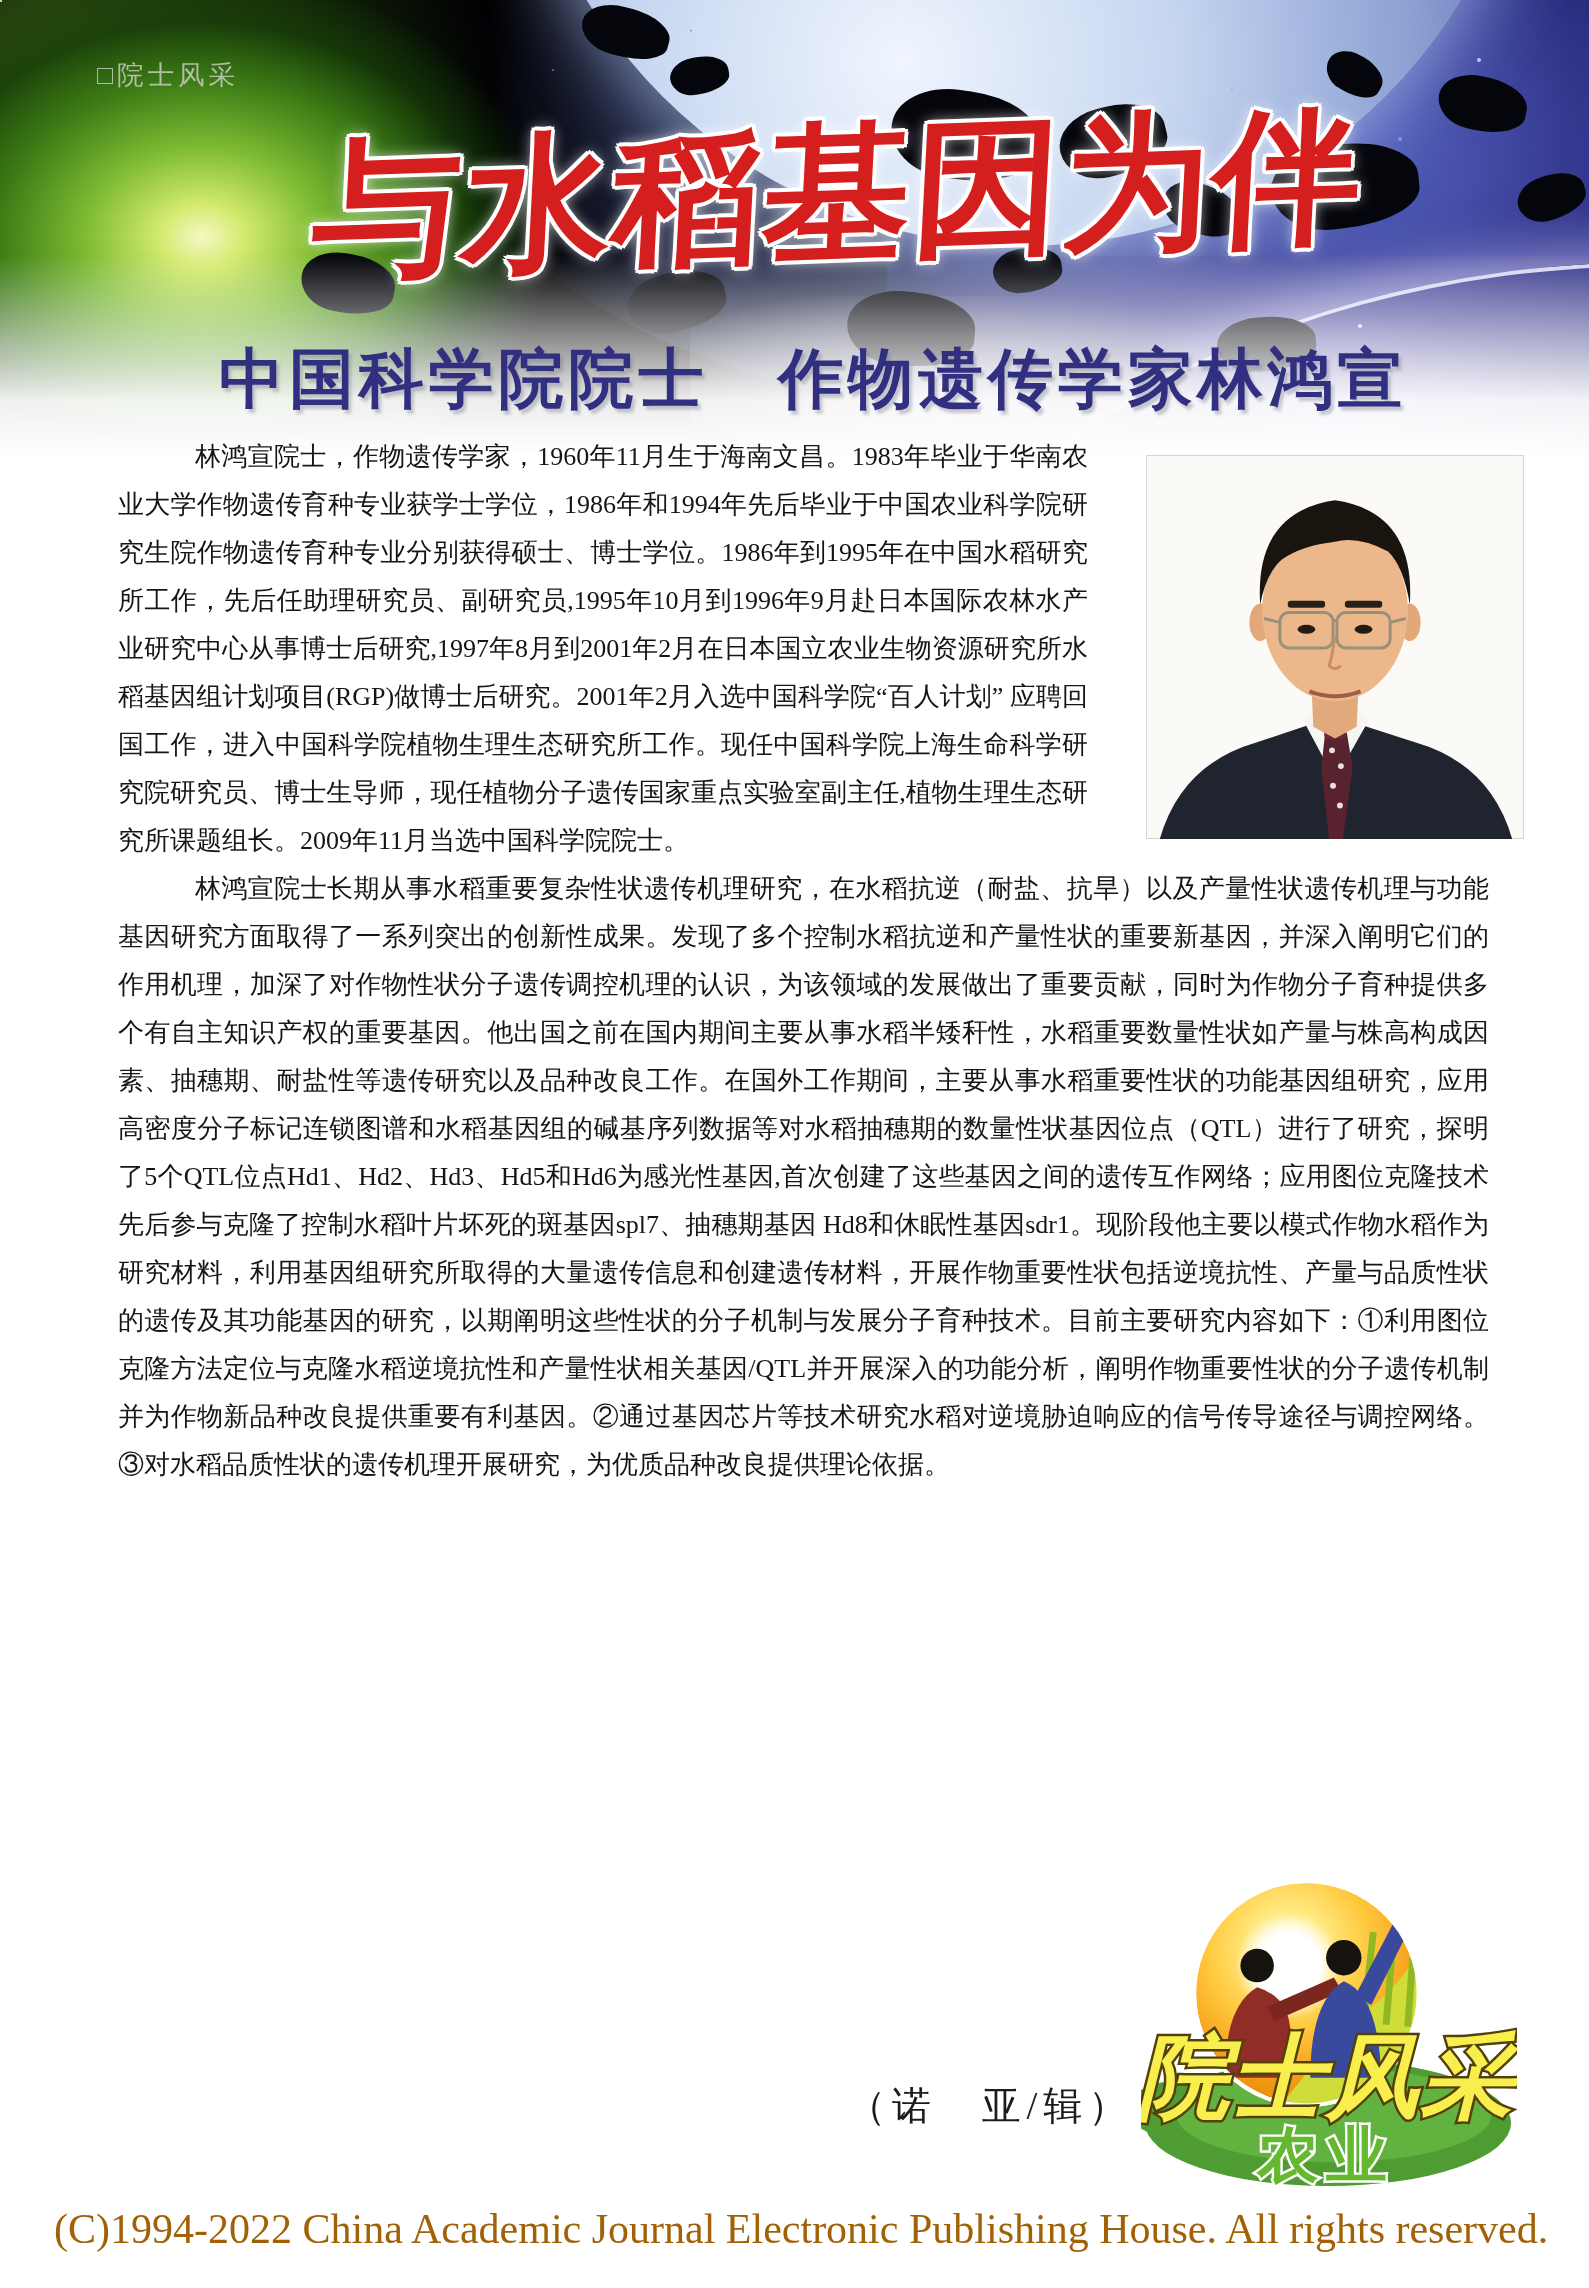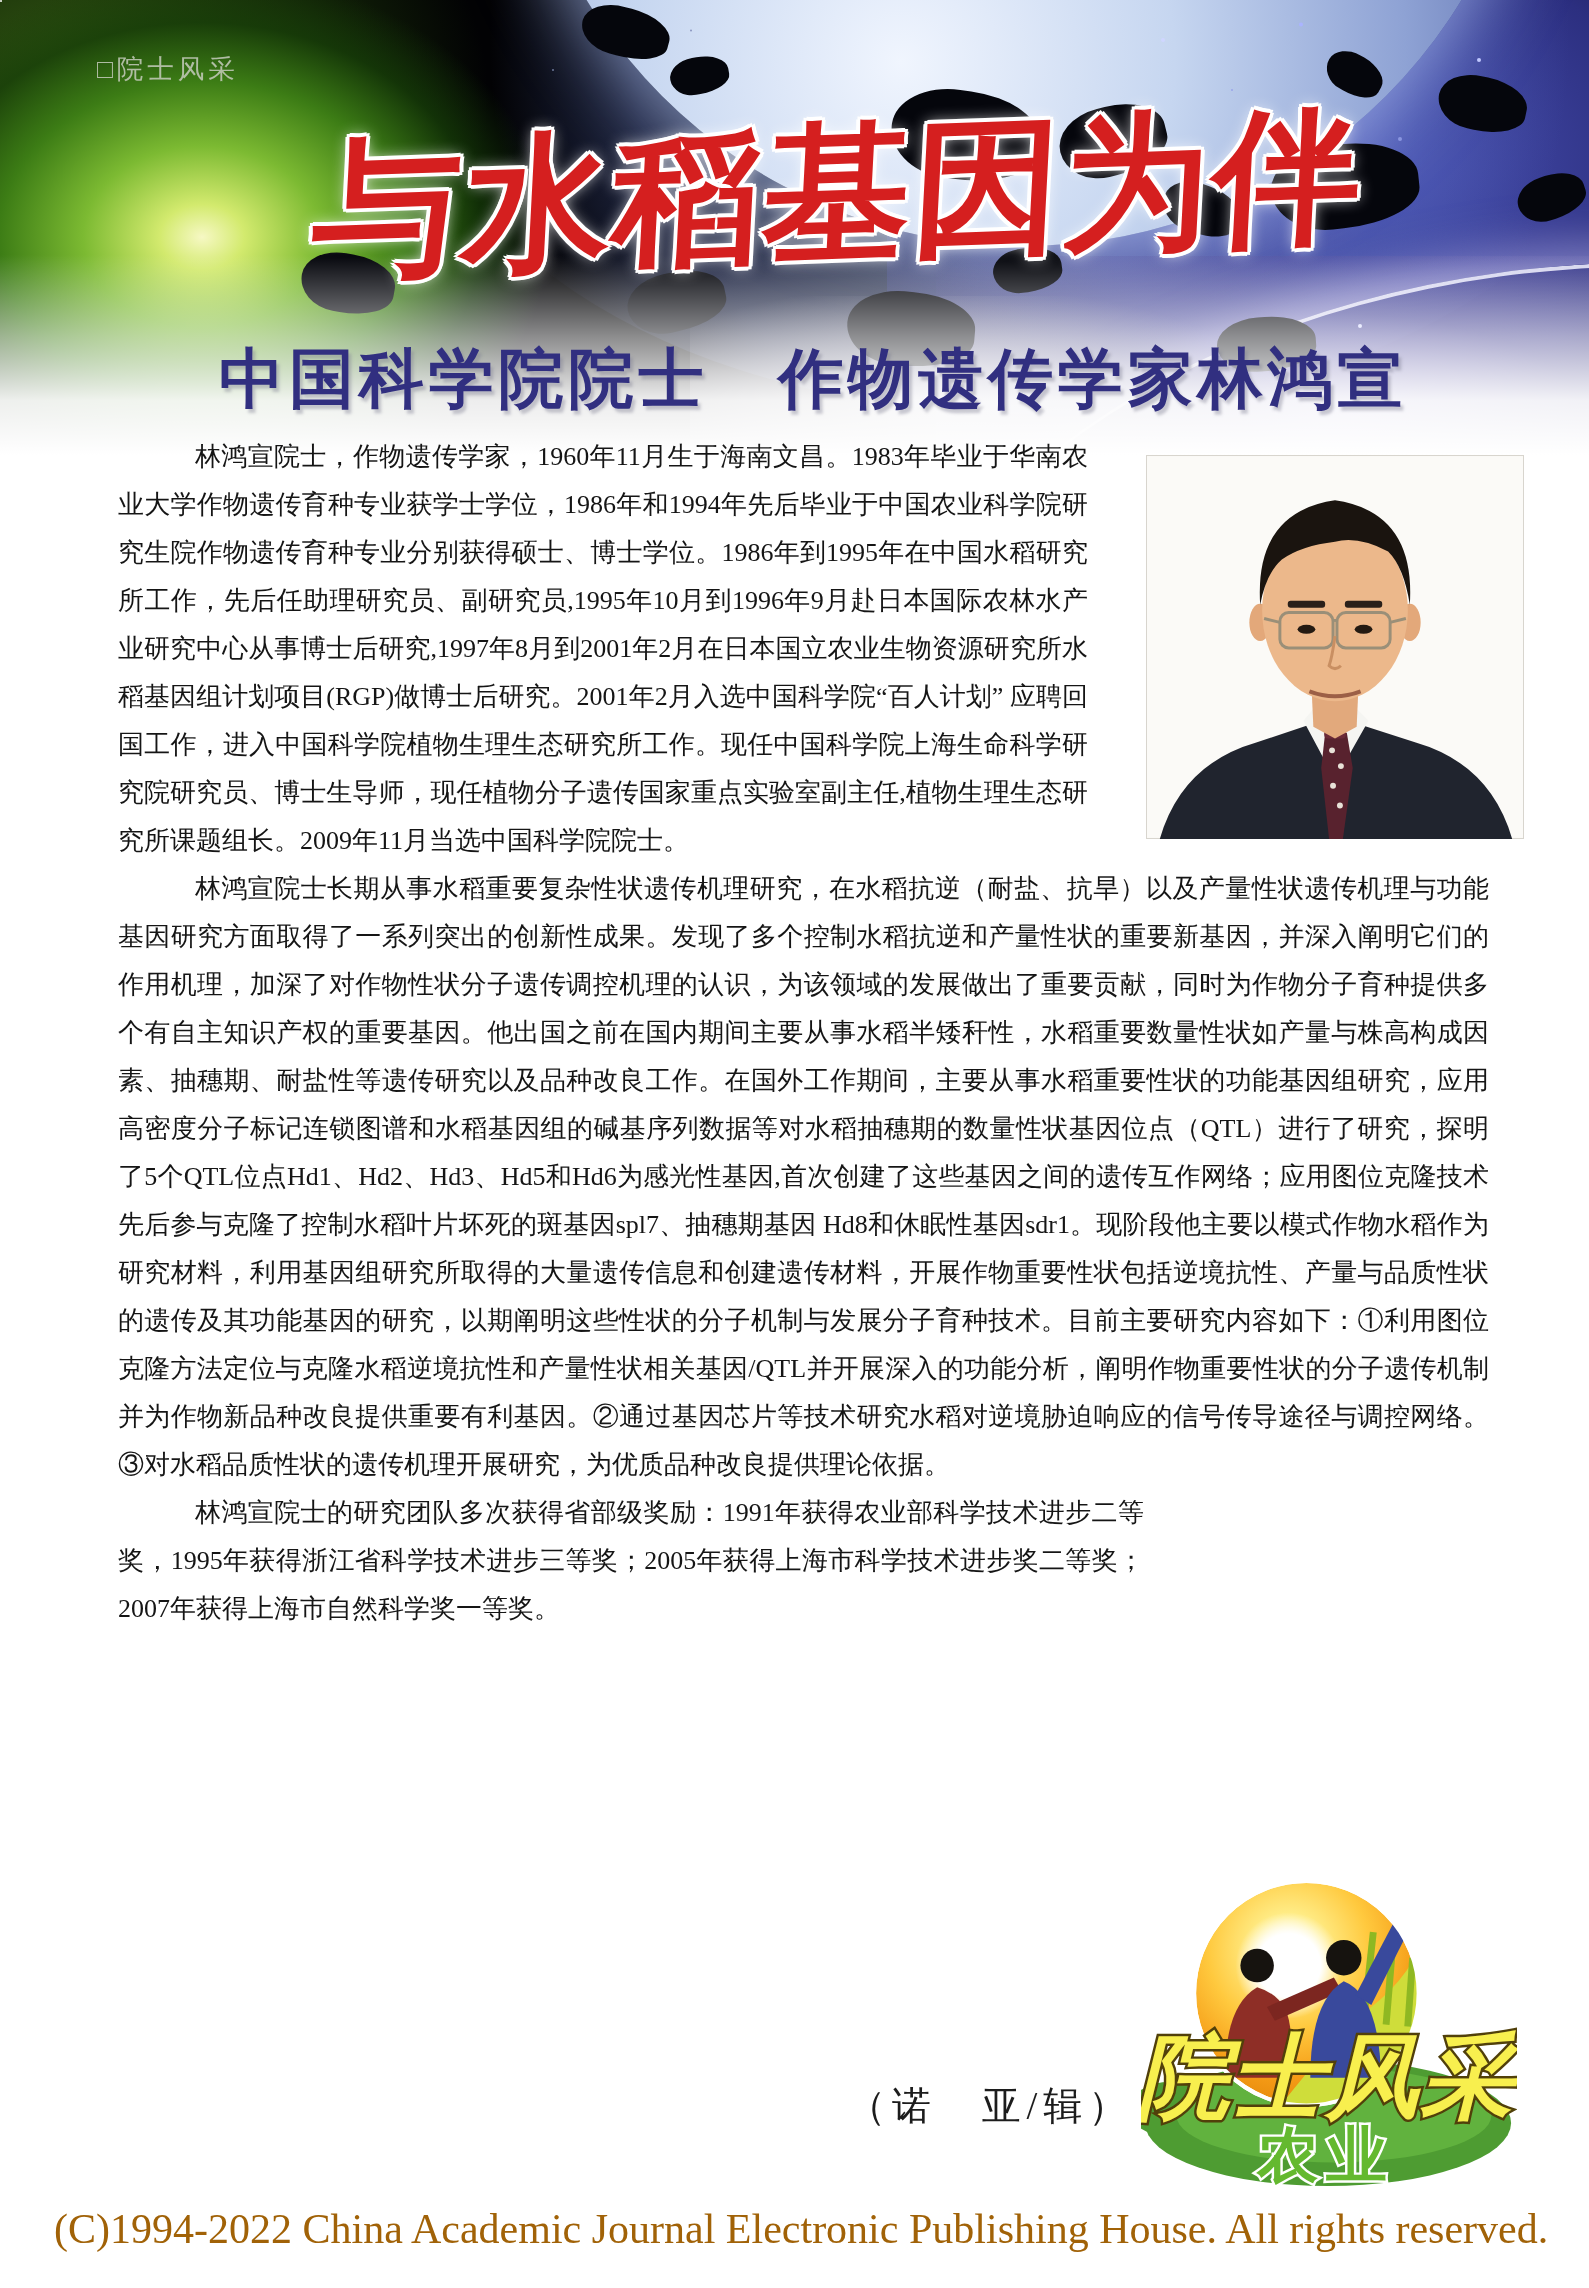--- a/index.html
+++ b/index.html
@@ -26,22 +26,22 @@
                radial-gradient(ellipse 512px 394px at 217px 138px, rgba(64,112,22,.85) 0%, rgba(30,60,10,.5) 55%, rgba(0,0,0,0) 80%);}
   .smoke{left:690px;top:296px;width:552px;height:187px;
     background:radial-gradient(ellipse at 45% 55%, rgba(205,203,215,.85) 0%, rgba(170,168,185,.5) 45%, rgba(0,0,0,0) 78%);}
   .stars{left:0;top:0;width:2px;height:2px;background:#fff;border-radius:50%;
     box-shadow:1162px 39px 0 1px #cfd6ff,1300px 23.6px 0 1px #aab4ff,1478px 59px 0 1px #c0c8ff,
                1399px 138px 0 1px #8b96e0,1537px 187px 0 1px #cfd6ff,1231px 89px 0 0 #9aa4e8,
                690px 29.6px 0 0 #8b96c0,552px 69px 0 0 #6d7898,1359px 325px 0 1px #d8dcff;}
   .ast{position:absolute;background:#05060c;border-radius:46% 54% 58% 42% / 52% 48% 44% 56%;}
   .fade{left:0;top:0;width:100%;height:100%;
     background:linear-gradient(to bottom, rgba(255,255,255,0) 0%, rgba(255,255,255,0) 56%, rgba(255,255,255,.55) 74%, rgba(255,255,255,.93) 88%, #ffffff 100%);}
-  .corner-label{position:absolute;left:97px;top:51px;font-size:26.6px;letter-spacing:3.9px;
-    color:#c6ccbd;opacity:.85;font-family:Liberation Mono, monospace;}
+  .corner-label{position:absolute;left:97px;top:57px;font-size:26.6px;letter-spacing:3.9px;
+    color:#c6ccbd;opacity:.85;font-family:Liberation Serif, serif;}
   .main-title{position:absolute;left:313px;top:95px;font-size:148px;font-weight:bold;
     color:#d51f1f;letter-spacing:2px;transform:rotate(-2deg) skewX(-5deg);white-space:nowrap;
     text-shadow:-3.9px 0 0 #fff,3.9px 0 0 #fff,0 -3.9px 0 #fff,0 3.9px 0 #fff,
                 -3px -3px 0 #fff,3px 3px 0 #fff,-3px 3px 0 #fff,3px -3px 0 #fff,
                 0 0 15.8px rgba(255,255,255,.95);}
 
   
   .subtitle{position:absolute;left:219px;top:335px;font-size:65px;font-weight:bold;
     letter-spacing:4.9px;color:#312f80;white-space:nowrap;
     font-family:Liberation Serif, serif;
@@ -98,21 +98,20 @@
 
   <div class="corner-label">□院士风采</div>
   <div class="main-title">与水稻基因为伴</div>
 </div>
 
 <div class="subtitle">中国科学院院士　作物遗传学家林鸿宣</div>
 
 <div class="article">
   <p><span class="photo-spacer"></span><span>林鸿宣院士，作物遗传学家，1960年11月生于海南文昌。1983年毕业于华南农业大学作物遗传育种专业获学士学位，1986年和1994年先后毕业于中国农业科学院研究生院作物遗传育种专业分别获得硕士、博士学位。1986年到1995年在中国水稻研究所工作，先后任助理研究员、副研究员,1995年10月到1996年9月赴日本国际农林水产业研究中心从事博士后研究,1997年8月到2001年2月在日本国立农业生物资源研究所水稻基因组计划项目(RGP)做博士后研究。2001年2月入选中国科学院“百人计划” 应聘回国工作，进入中国科学院植物生理生态研究所工作。现任中国科学院上海生命科学研究院研究员、博士生导师，现任植物分子遗传国家重点实验室副主任,植物生理生态研究所课题组长。2009年11月当选中国科学院院士。</span></p>
   <p>林鸿宣院士长期从事水稻重要复杂性状遗传机理研究，在水稻抗逆（耐盐、抗旱）以及产量性状遗传机理与功能基因研究方面取得了一系列突出的创新性成果。发现了多个控制水稻抗逆和产量性状的重要新基因，并深入阐明它们的作用机理，加深了对作物性状分子遗传调控机理的认识，为该领域的发展做出了重要贡献，同时为作物分子育种提供多个有自主知识产权的重要基因。他出国之前在国内期间主要从事水稻半矮秆性，水稻重要数量性状如产量与株高构成因素、抽穗期、耐盐性等遗传研究以及品种改良工作。在国外工作期间，主要从事水稻重要性状的功能基因组研究，应用高密度分子标记连锁图谱和水稻基因组的碱基序列数据等对水稻抽穗期的数量性状基因位点（QTL）进行了研究，探明了5个QTL位点Hd1、Hd2、Hd3、Hd5和Hd6为感光性基因,首次创建了这些基因之间的遗传互作网络；应用图位克隆技术先后参与克隆了控制水稻叶片坏死的斑基因spl7、抽穗期基因 Hd8和休眠性基因sdr1。现阶段他主要以模式作物水稻作为研究材料，利用基因组研究所取得的大量遗传信息和创建遗传材料，开展作物重要性状包括逆境抗性、产量与品质性状的遗传及其功能基因的研究，以期阐明这些性状的分子机制与发展分子育种技术。目前主要研究内容如下：①利用图位克隆方法定位与克隆水稻逆境抗性和产量性状相关基因/QTL并开展深入的功能分析，阐明作物重要性状的分子遗传机制并为作物新品种改良提供重要有利基因。②通过基因芯片等技术研究水稻对逆境胁迫响应的信号传导途径与调控网络。③对水稻品质性状的遗传机理开展研究，为优质品种改良提供理论依据。</p>
-  <p><span class="logo-spacer"></span><span>林鸿宣院士的研究团队多次获得省部级奖励：1991年获得农业部科学技术进步二等奖，1995年获得浙江省科学技术进步三等奖；2005年获得上海市科学技术进步奖二等奖；2007年获得上海市自然科学奖一等奖。</span></p>
 </div>
 
 <div class="attribution">（诺　亚/辑）</div>
 
 <div class="portrait">
   <svg width="378" height="384" viewBox="0 0 384 390">
     <rect x="0" y="0" width="384" height="390" fill="#fbfaf7" stroke="#d8d5ce" stroke-width="2"></rect>
 
     <path d="M14 390 Q36 314 112 292 L166 274 L192 306 L218 274 L274 292 Q350 314 372 390 Z" fill="#20242e"></path>
 

